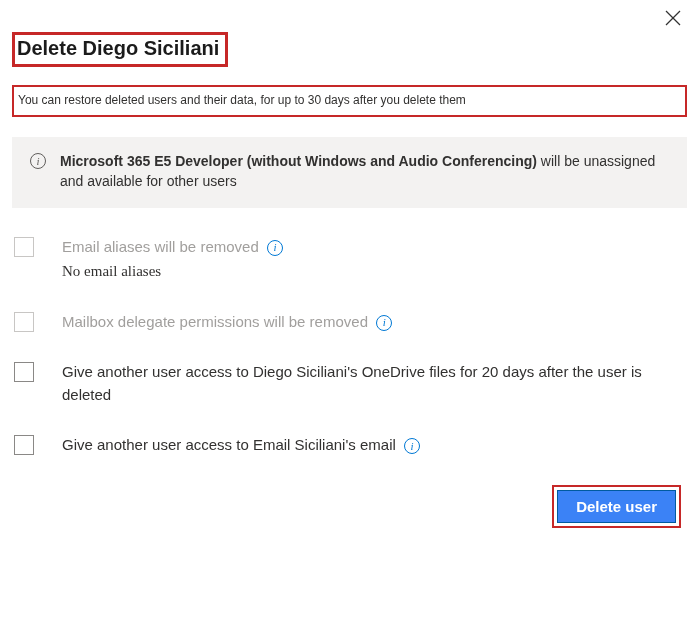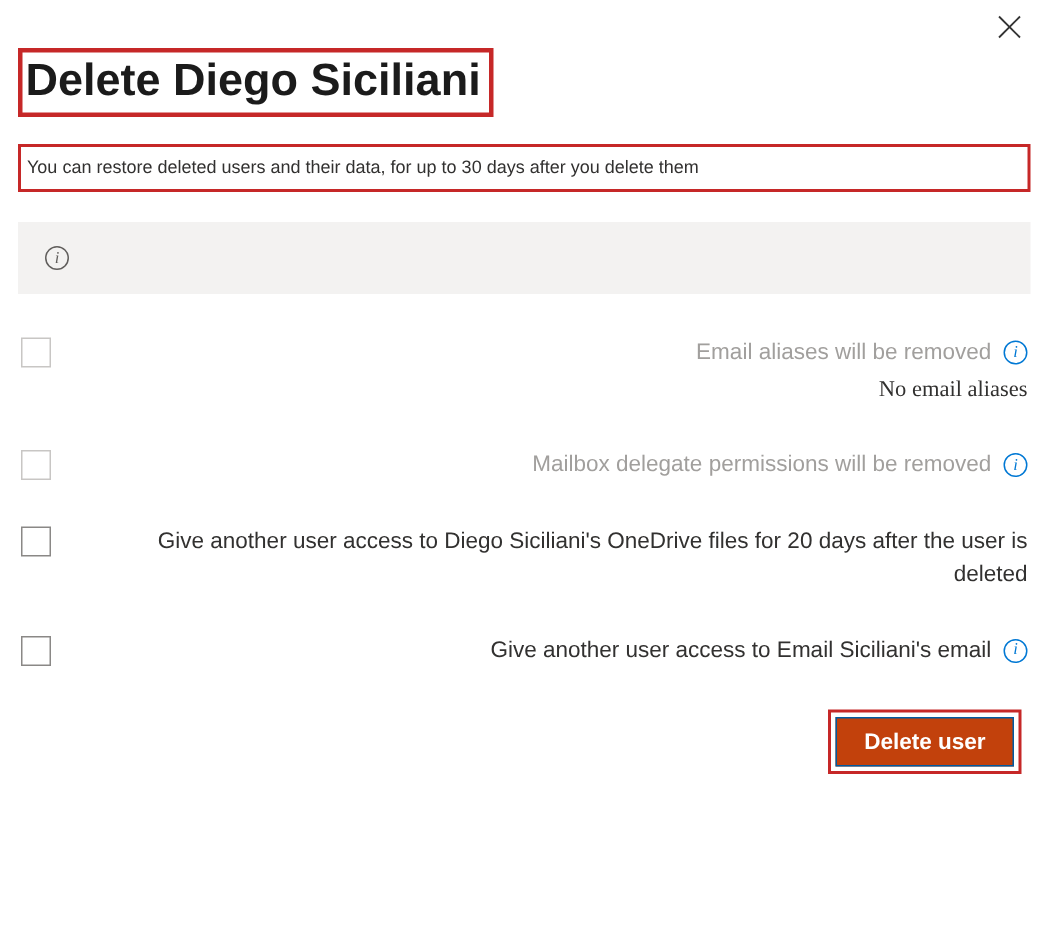--- a/index.html
+++ b/index.html
@@ -28,21 +28,21 @@
     }
     .close-btn svg { stroke: #333; stroke-width: 1.2; }
     .heading-box {
       border: 3px solid #c62828;
       display: inline-block;
       padding: 2px 6px 4px 2px;
       margin-top: 22px;
       margin-bottom: 18px;
     }
     h1 {
-      font-size: 30px;
+      font-size: 20px;
       font-weight: 700;
       color: #1b1b1b;
     }
     .desc-box {
       border: 2px solid #c62828;
       padding: 4px 4px 6px 4px;
       font-size: 12px;
       line-height: 1.5;
       color: #323130;
       width: 100%;
@@ -75,21 +75,20 @@
       color: #605e5c;
     }
     .license-text { line-height: 1.45; }
     .license-text .bold { font-weight: 600; }
     .option {
       display: flex;
       align-items: flex-start;
       gap: 28px;
       padding: 0 2px;
       margin-bottom: 28px;
-      text-align: right;
     }
     .option:last-of-type { margin-bottom: 20px; }
     .checkbox {
       width: 20px;
       height: 20px;
       border: 1px solid #8a8886;
       background: #fff;
       flex: 0 0 auto;
       margin-top: 1px;
     }
@@ -118,21 +117,21 @@
       justify-content: flex-end;
       padding-right: 6px;
       margin-top: 8px;
     }
     .delete-wrap {
       border: 2px solid #c62828;
       padding: 3px;
       display: inline-block;
     }
     .delete-btn {
-      background: #c2410c;
+      background: #3b82f6;
       color: #fff;
       border: 1px solid #005aa0;
       font-size: 15px;
       font-weight: 600;
       padding: 7px 18px;
       cursor: pointer;
       font-family: inherit;
     }
   </style>
 </head>
@@ -150,20 +149,23 @@
 <div class="heading-box">
   <h1>Delete Diego Siciliani</h1>
 </div>
 
 <div class="desc-box">
   <div>You can restore deleted users and their data, for up to 30 days after you delete them</div>
 </div>
 
 <div class="license-banner">
   <span class="info-circle">i</span>
+  <div class="license-text">
+    <span class="bold">Microsoft 365 E5 Developer (without Windows and Audio Conferencing)</span><span> will be unassigned and available for other users</span>
+  </div>
 </div>
 
 <div class="option">
   <div class="checkbox disabled"></div>
   <div class="option-body">
     <div>
       <span class="option-label disabled">Email aliases will be removed</span>
       <span class="info-icon-blue">i</span>
     </div>
     <div class="option-sub">No email aliases</div>

